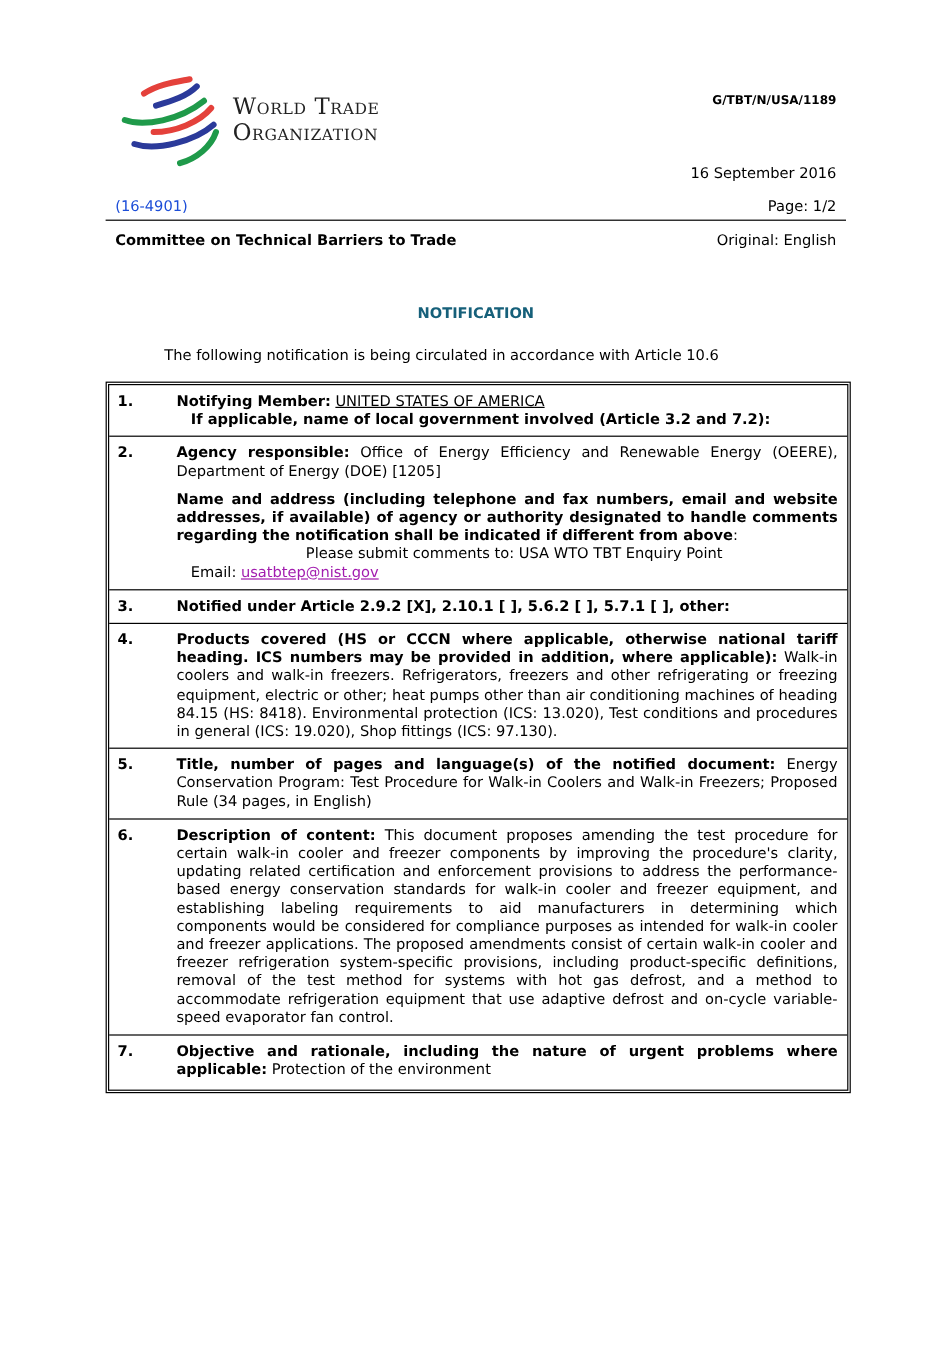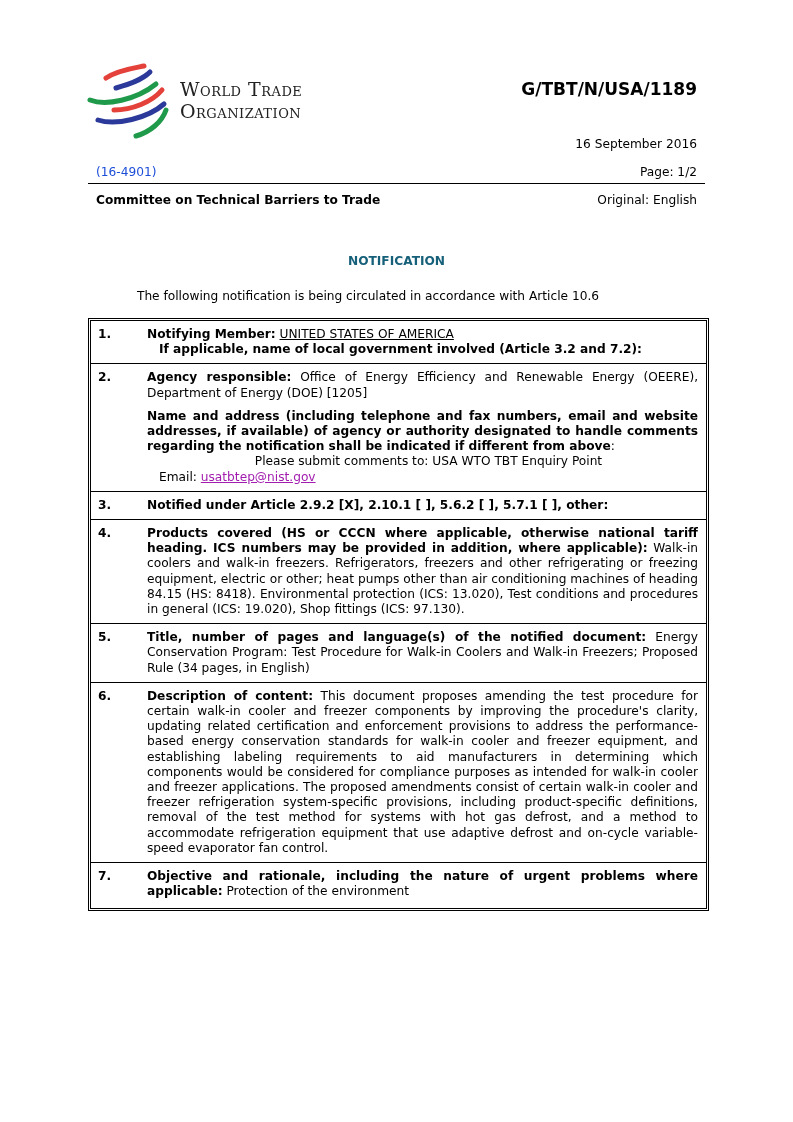--- a/index.html
+++ b/index.html
@@ -1,20 +1,20 @@
 <!DOCTYPE html>
 <html><head>
   <meta charset="utf-8">
   <style>
     html, body { margin: 0; padding: 0; background: #ffffff; }
     body { width: 793px; height: 1122px; position: relative; font-family: "DejaVu Sans", sans-serif; color: #000; font-size: 12.2px; }
-    .logo { position: absolute; left: 86px; top: 60px; width: 260px; height: 84px; }
+    .logo { position: absolute; left: 100px; top: 60px; width: 260px; height: 84px; }
     .logo-globe { position: absolute; left: 0; top: 0; width: 86px; height: 84px; }
     .logo-text { position: absolute; left: 94px; top: 18px; font-family: "DejaVu Serif", serif; font-size: 19px; line-height: 22px; letter-spacing: 0.5px; color: #222; }
-    .doc-symbol { position: absolute; right: 96px; top: 79px; font-weight: bold; font-size: 17px; }
+    .doc-symbol { position: absolute; right: 96px; top: 79px; font-weight: bold; font-size: 10px; }
     .doc-date { position: absolute; right: 96px; top: 137px; }
     .doc-ref { position: absolute; left: 96px; top: 165px; color: #1d4ed8; }
     .doc-page { position: absolute; right: 96px; top: 165px; }
     .hr { position: absolute; left: 88px; width: 617px; top: 183px; height: 0; border-top: 1px solid #000; }
     .committee { position: absolute; left: 96px; top: 193px; font-weight: bold; }
     .original { position: absolute; right: 96px; top: 193px; }
     .notif-title { position: absolute; left: 0; width: 793px; text-align: center; top: 254px; font-weight: bold; color: #16607a; }
     .notif-sub { position: absolute; left: 0; width: 736px; text-align: center; top: 289px; }
     .table-outer { position: absolute; left: 88px; top: 318px; width: 615px; border: 3px double #000; }
     .row { border-bottom: 1px solid #000; padding: 6px 8px 6px 7px; display: flex; line-height: 15.2px; }

